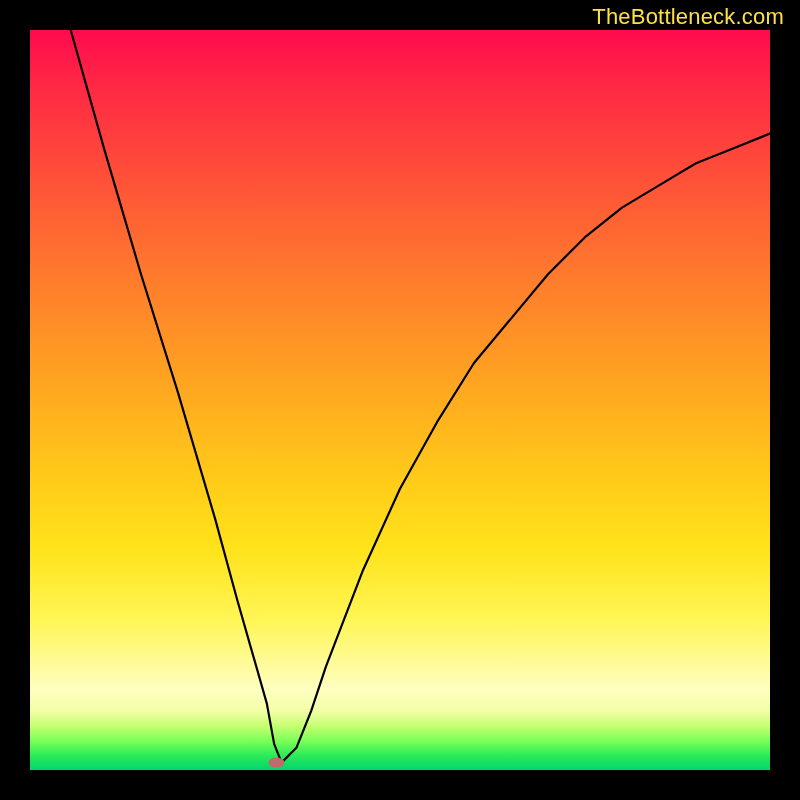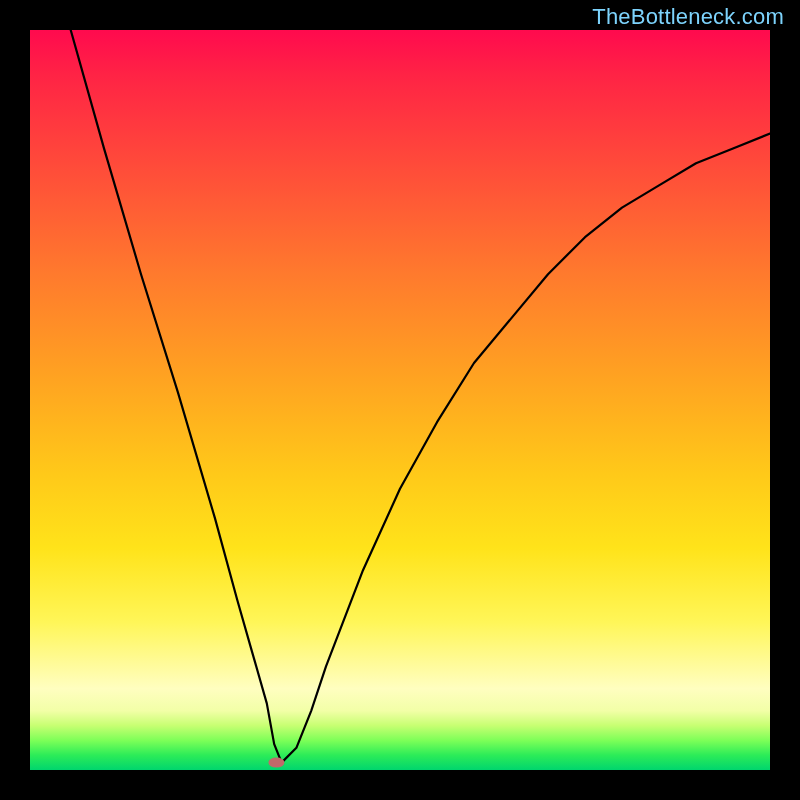--- a/index.html
+++ b/index.html
@@ -65,21 +65,21 @@
     stroke-linejoin: round;
   }
   .marker {
     fill: #c06a6a;
     stroke: none;
   }
   .watermark {
     position: absolute;
     top: 4px;
     right: 16px;
-    color: #7dd3fc;
+    color: #fde047;
     font-size: 22px;
     font-weight: 400;
     letter-spacing: 0.2px;
     user-select: none;
   }
 </style>
 </head>
 <body>
 
 <div class="outer">

